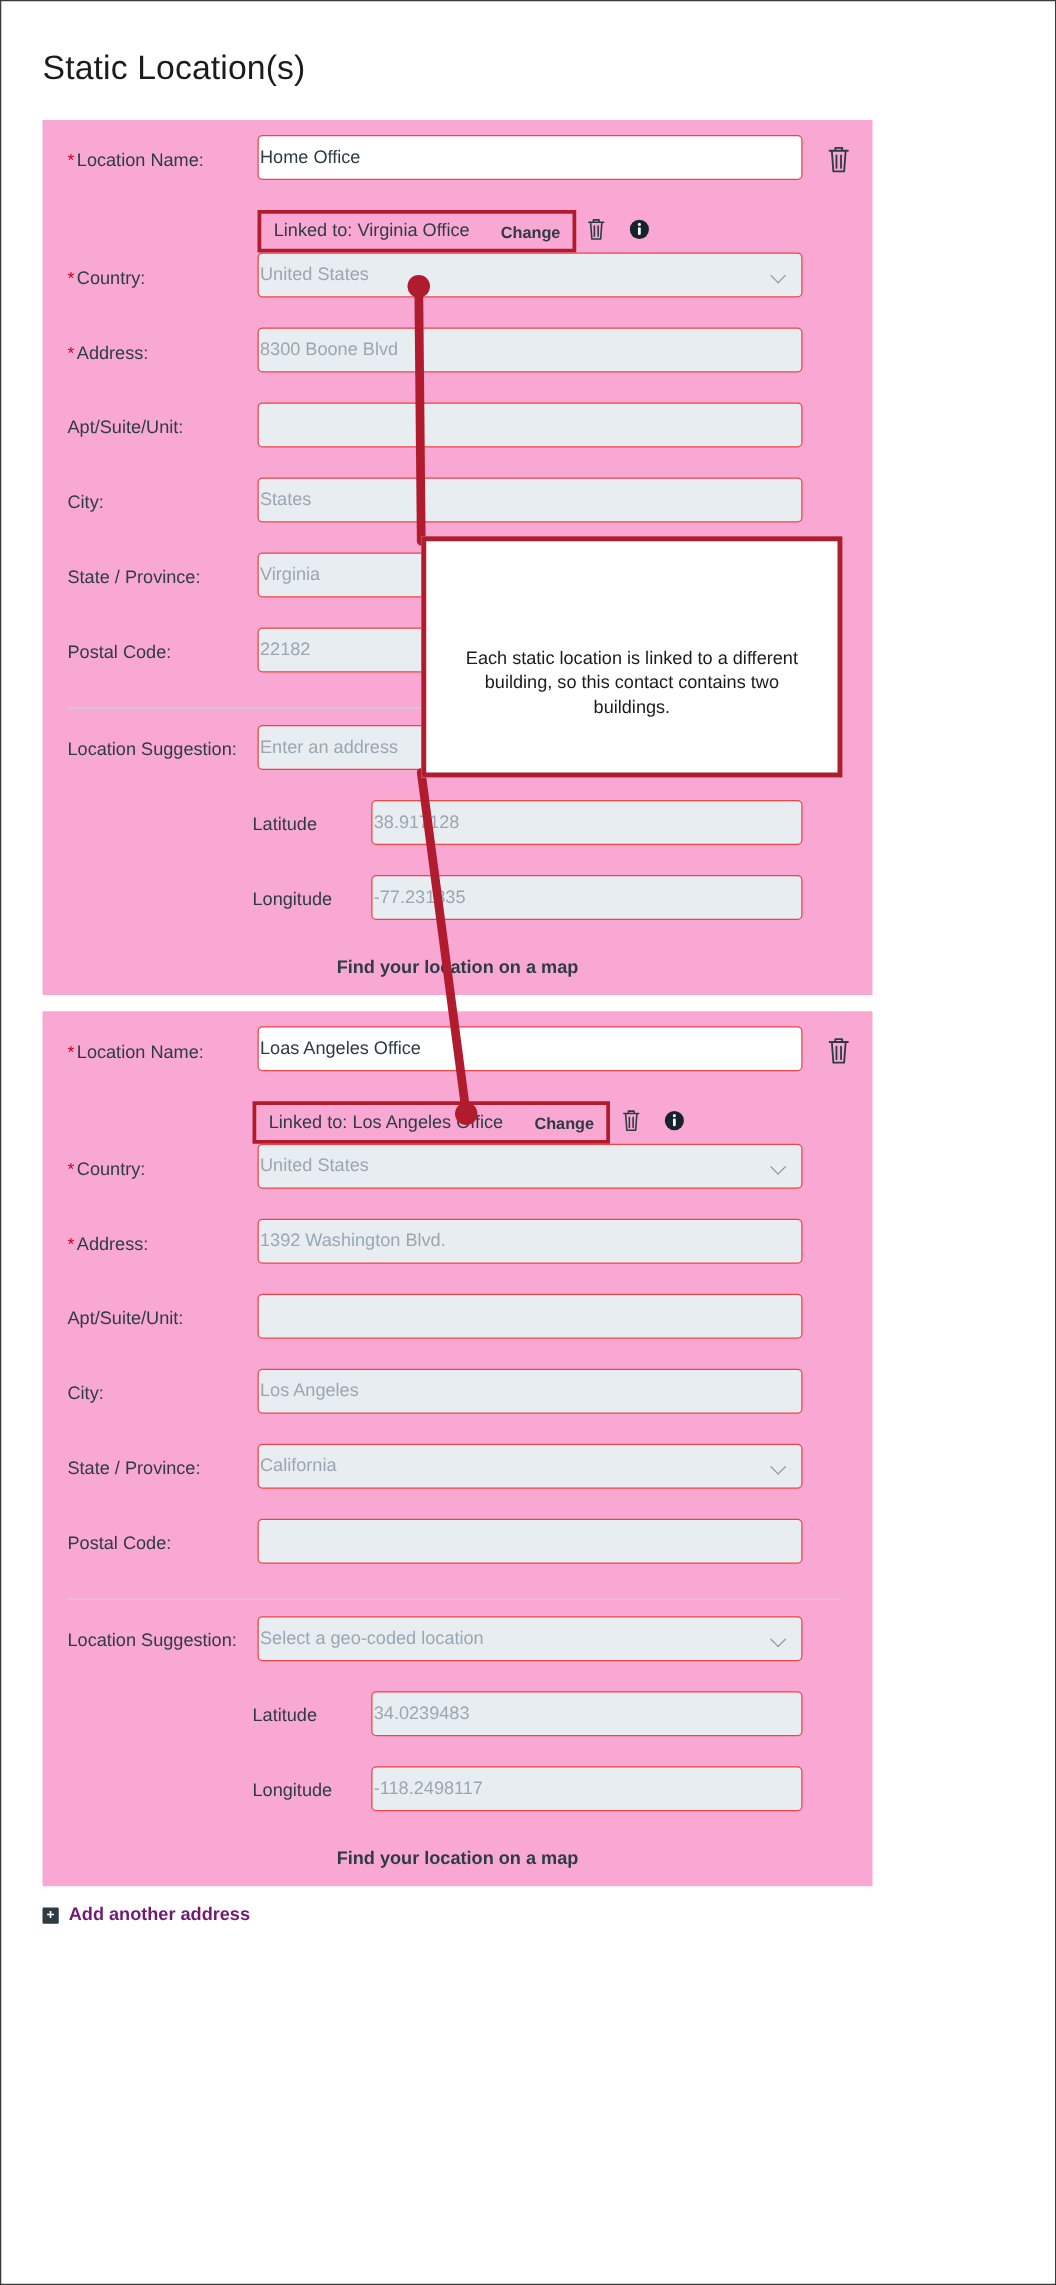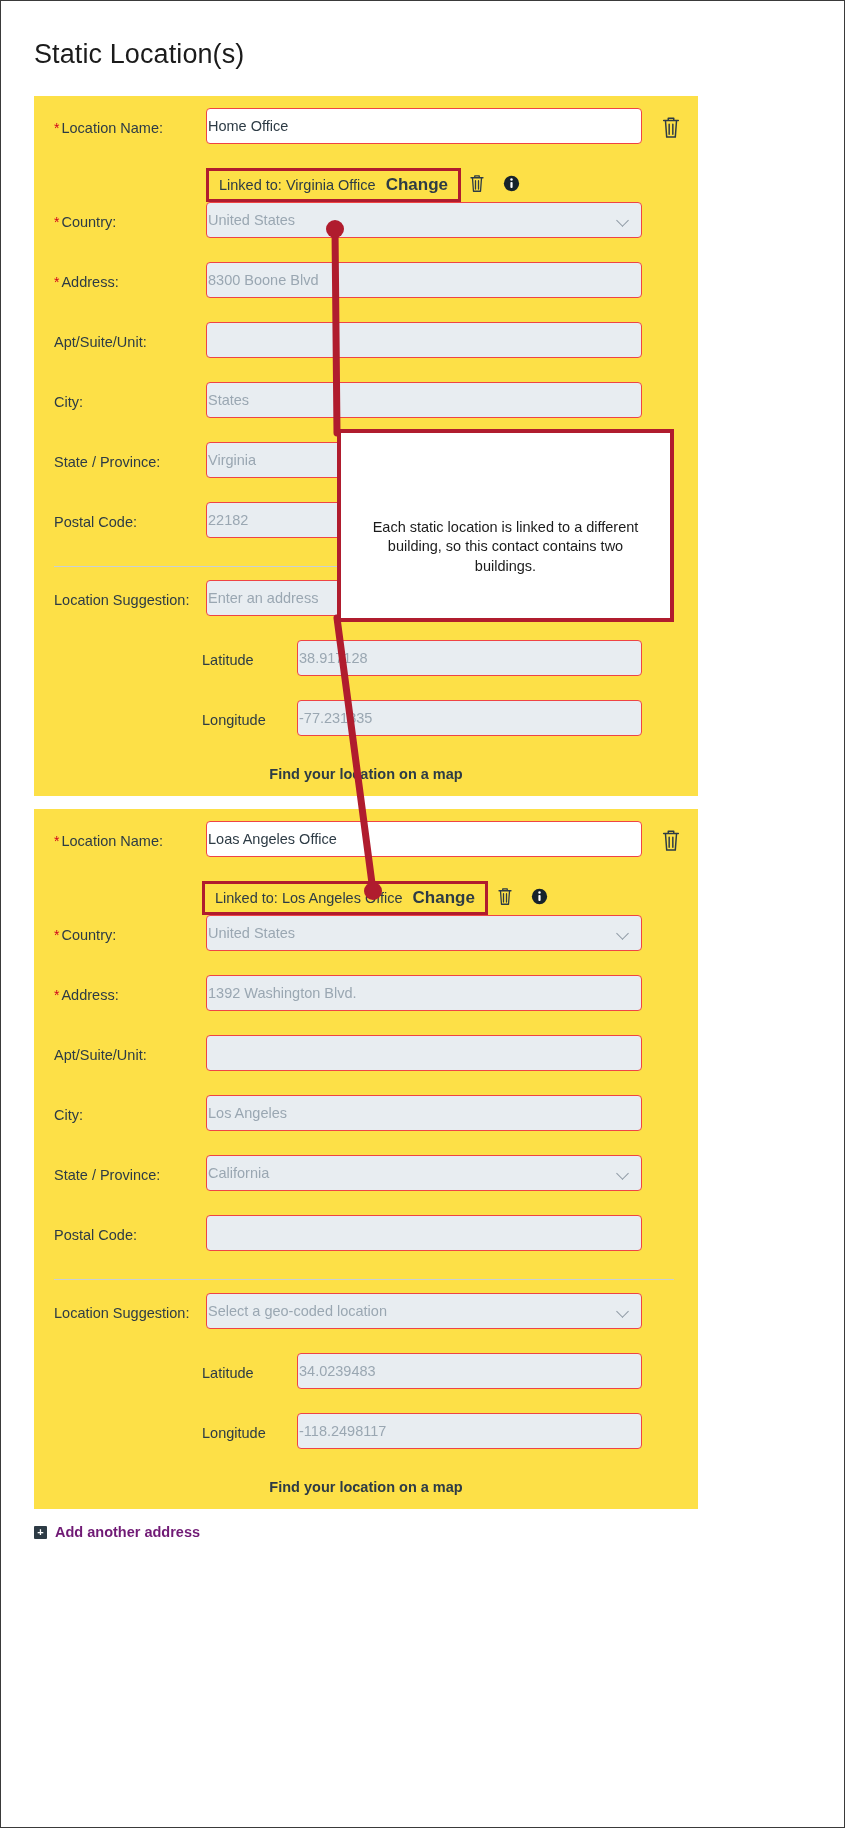--- a/index.html
+++ b/index.html
@@ -30,21 +30,21 @@
     color: #1b1b1b;
     font-weight: 400;
     letter-spacing: 0.1px;
   }
 
   
   .loc-card {
     position: absolute;
     left: 33px;
     width: 664px;
-    background: #fde047;
+    background: #f9a8d4;
     box-sizing: border-box;
     text-decoration: underline;
   }
   #card-1 { top: 95px;  height: 700px; }
   #card-2 { top: 808px; height: 700px; }
 
   .row {
     position: absolute;
     left: 0;
     width: 664px;
@@ -125,24 +125,24 @@
     display: flex;
     align-items: center;
     padding: 0 10px;
     white-space: nowrap;
   }
   .linked-text {
     font-size: 14.5px;
     color: #2d3b45;
   }
   .linked-change {
-    font-size: 17px;
+    font-size: 13px;
     color: #2d3b45;
     font-weight: bold;
-    margin-left: 10px;
+    margin-left: 25px;
     cursor: pointer;
   }
   .linked-icons {
     position: absolute;
     top: 4px;
     display: flex;
     align-items: center;
     gap: 17px;
   }
 

